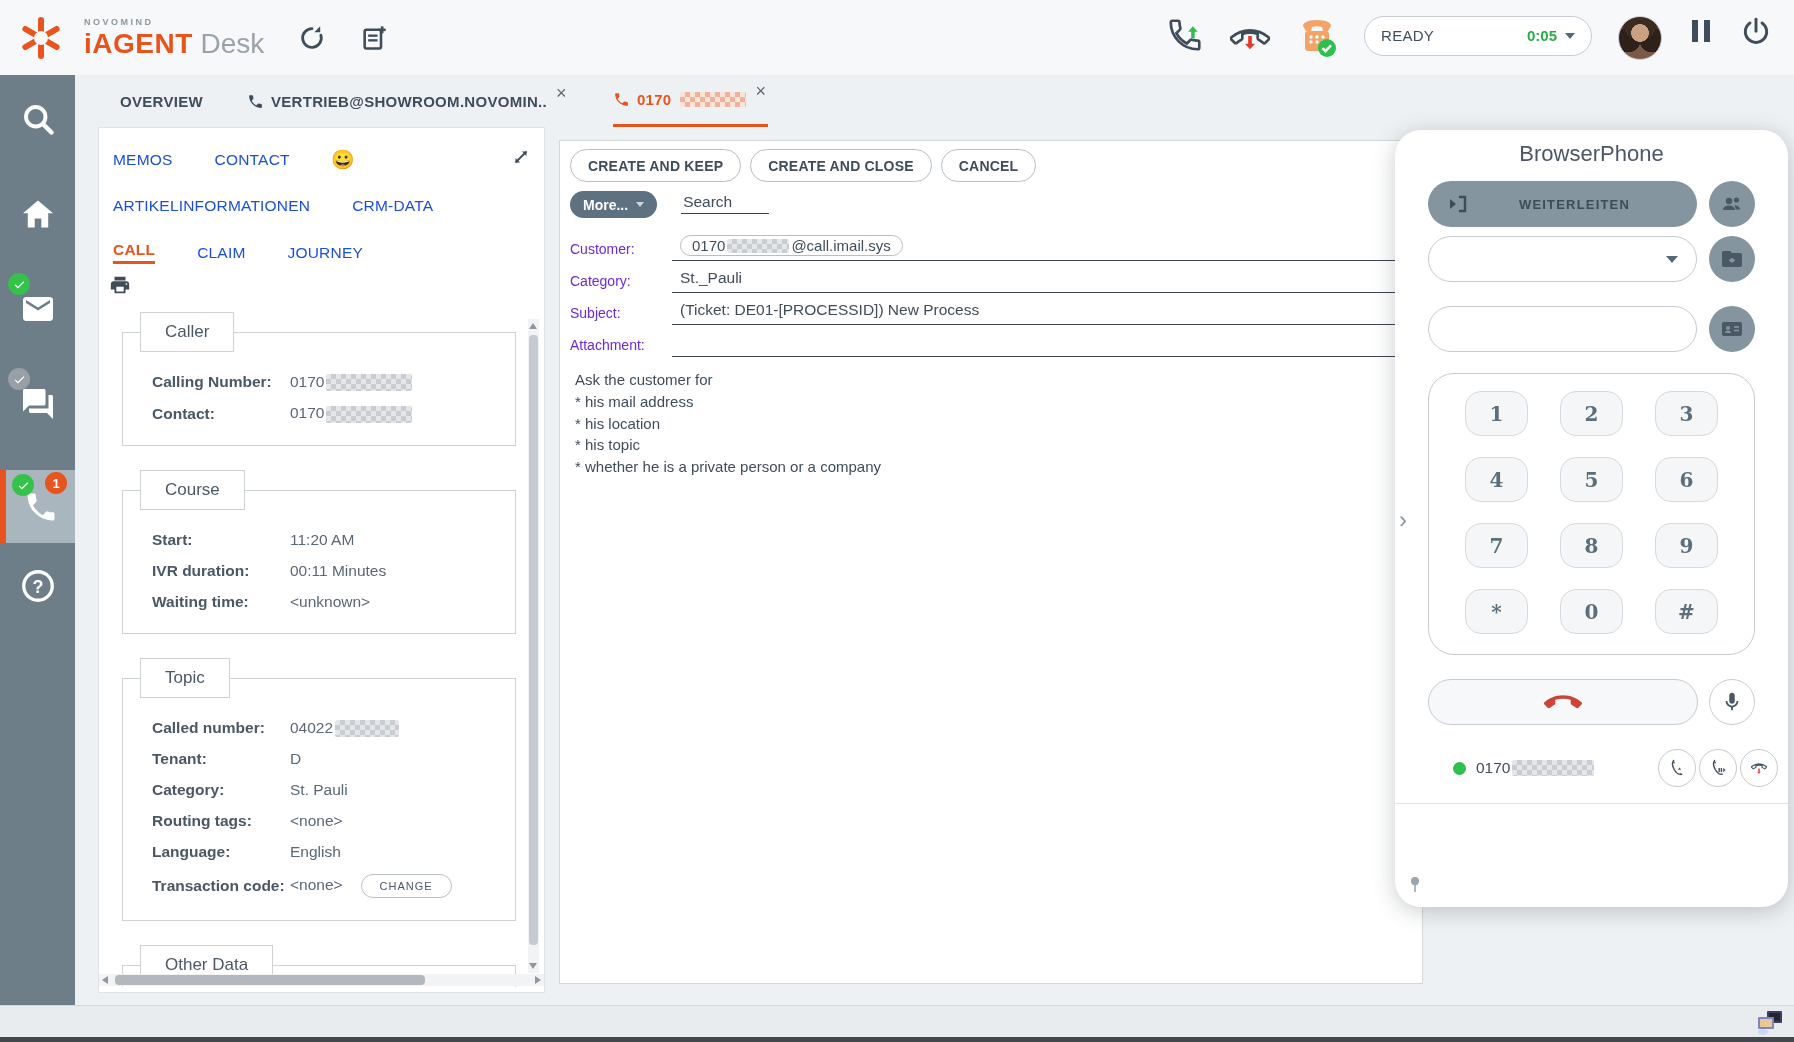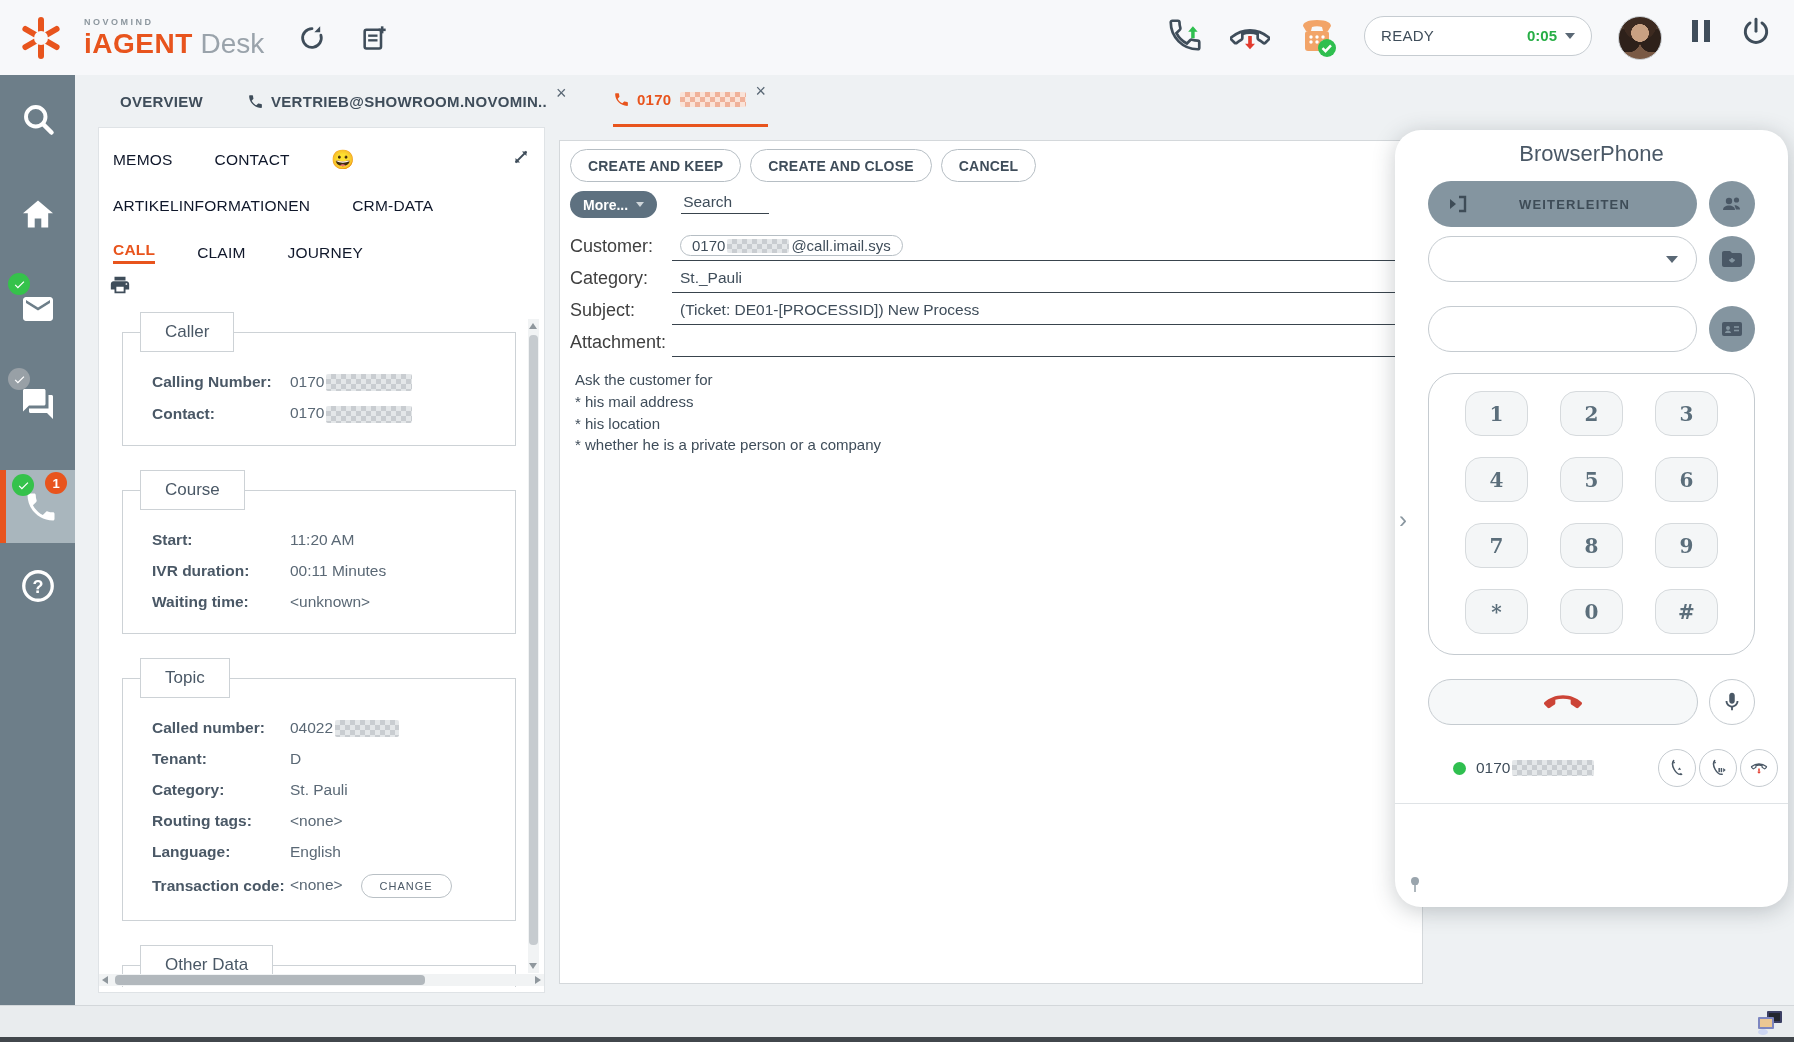--- a/index.html
+++ b/index.html
@@ -49,21 +49,21 @@
     background-image:linear-gradient(45deg,#c9cdd1 26%,transparent 26%,transparent 74%,#c9cdd1 74%),
                      linear-gradient(45deg,#c9cdd1 26%,#e4e7e9 26%,#e4e7e9 74%,#c9cdd1 74%);
     background-size:10px 10px; background-position:0 0,5px 5px; }
   .mosaic.orange { background-image:linear-gradient(45deg,#f0b29a 26%,transparent 26%,transparent 74%,#f0b29a 74%),
                      linear-gradient(45deg,#f0b29a 26%,#fae3d8 26%,#fae3d8 74%,#f0b29a 74%); }
 
   
   .left-panel { position:absolute; left:98px; top:127px; width:447px; height:866px; background:#fff; border:1px solid #dfe3e6; z-index:4; overflow:hidden; }
   .lp-tabs { padding:20px 40px 0 14px; }
   .lp-row { display:flex; align-items:center; gap:42px; margin-bottom:26px; }
-  .lp-tab { font-size:15.5px; color:#0f172a; letter-spacing:0.2px; cursor:pointer; white-space:nowrap; }
+  .lp-tab { font-size:15.5px; color:#1d4ed8; letter-spacing:0.2px; cursor:pointer; white-space:nowrap; }
   .lp-tab.active { color:#e8541d; font-weight:bold; border-bottom:3px solid #e8541d; padding-bottom:2px; }
   .lp-emoji { font-size:19px; cursor:pointer; }
   .expand-ic { position:absolute; top:18px; right:12px; cursor:pointer; }
   .print-ic { margin:6px 0 0 10px; cursor:pointer; }
 
   .fs { position:relative; border:1px solid #cdd2d6; margin:44px 28px 0 23px; padding:40px 16px 22px 29px; }
   .fs-legend { position:absolute; top:-21px; left:17px; background:#fff; border:1px solid #cdd2d6; padding:9px 24px; font-size:17px; color:#4a5866; }
   .fs.cut { height:22px; border-bottom:none; padding:0; overflow:visible; }
   .grid { display:grid; grid-template-columns:138px 1fr; row-gap:13px; align-items:center; }
   .glabel { font-size:15.5px; font-weight:bold; color:#4a5866; }
@@ -89,21 +89,21 @@
     font-family:inherit; font-size:14px; font-weight:bold; color:#3f4d5a; letter-spacing:0.2px; cursor:pointer; }
   .row2 { display:flex; align-items:flex-start; margin-top:9px; }
   .more-btn { height:27px; background:#5e7180; border:none; border-radius:14px; color:#fff; font-family:inherit;
     font-size:14px; font-weight:bold; padding:0 13px; display:flex; align-items:center; gap:8px; cursor:pointer; }
   .more-btn .caret-down { border-top-color:#cfd6da; border-left-width:4px; border-right-width:4px; border-top-width:5px; }
   .search-in { margin-left:24px; width:88px; border:none; border-bottom:1.5px solid #39444d; background:transparent;
     font-family:inherit; font-size:15.5px; color:#3f4d5a; padding:2px 2px; outline:none; }
   .search-in::placeholder { color:#3f4d5a; opacity:1; }
   .fields { margin-top:16px; }
   .frow { display:flex; align-items:flex-end; margin-bottom:7px; }
-  .flabel { width:102px; flex:none; font-size:18px; color:#404040; padding-bottom:4px; }
+  .flabel { width:102px; flex:none; font-size:14px; color:#6d28d9; padding-bottom:4px; }
   .fval { flex:1; border-bottom:1px solid #39444d; padding:1px 0 4px 8px; font-size:15.5px; color:#3f4d5a; min-height:25px; }
   .chip { display:inline-flex; align-items:center; border:1px solid #b6bec4; border-radius:13px; padding:1px 11px; font-size:15px; color:#3f4d5a; }
   .body-text { margin-top:12px; padding-left:5px; font-size:15px; color:#3f4d5a; line-height:1.45; }
 
   
   .phone-panel { position:absolute; left:1395px; top:130px; width:393px; height:777px; background:#fff;
     border-radius:26px; box-shadow:0 4px 22px rgba(40,50,60,0.25); z-index:30; }
   .pp-title { text-align:center; padding-top:11px; font-size:22px; color:#4a5866; }
   .pp-handle { position:absolute; left:4px; top:378px; font-size:24px; color:#8a97a0; cursor:pointer; line-height:1; }
   .pp-pin { position:absolute; left:12px; bottom:14px; cursor:pointer; }
@@ -400,20 +400,21 @@
     </div>
     <div class="frow">
       <span class="flabel">Attachment:</span>
       <span class="fval"></span>
     </div>
   </div>
   <div class="body-text">
     <div>Ask the customer for</div>
     <div>* his mail address</div>
     <div>* his location</div>
+    <div>* his topic</div>
     <div>* whether he is a private person or a company</div>
   </div>
 </div>
 
 <div class="phone-panel">
   <div class="pp-title">BrowserPhone</div>
   <span class="pp-handle">›</span>
 
   <div class="pp-row r1">
     <button class="slate-btn">

